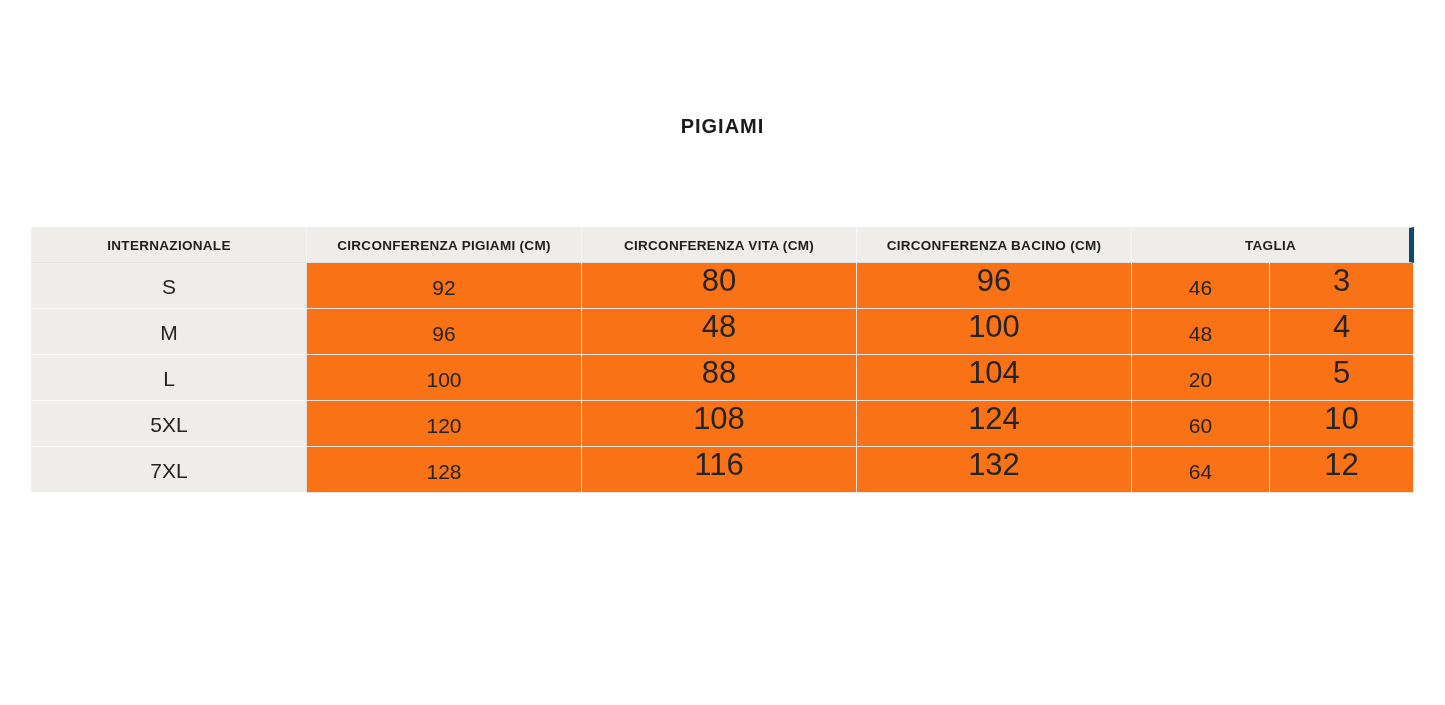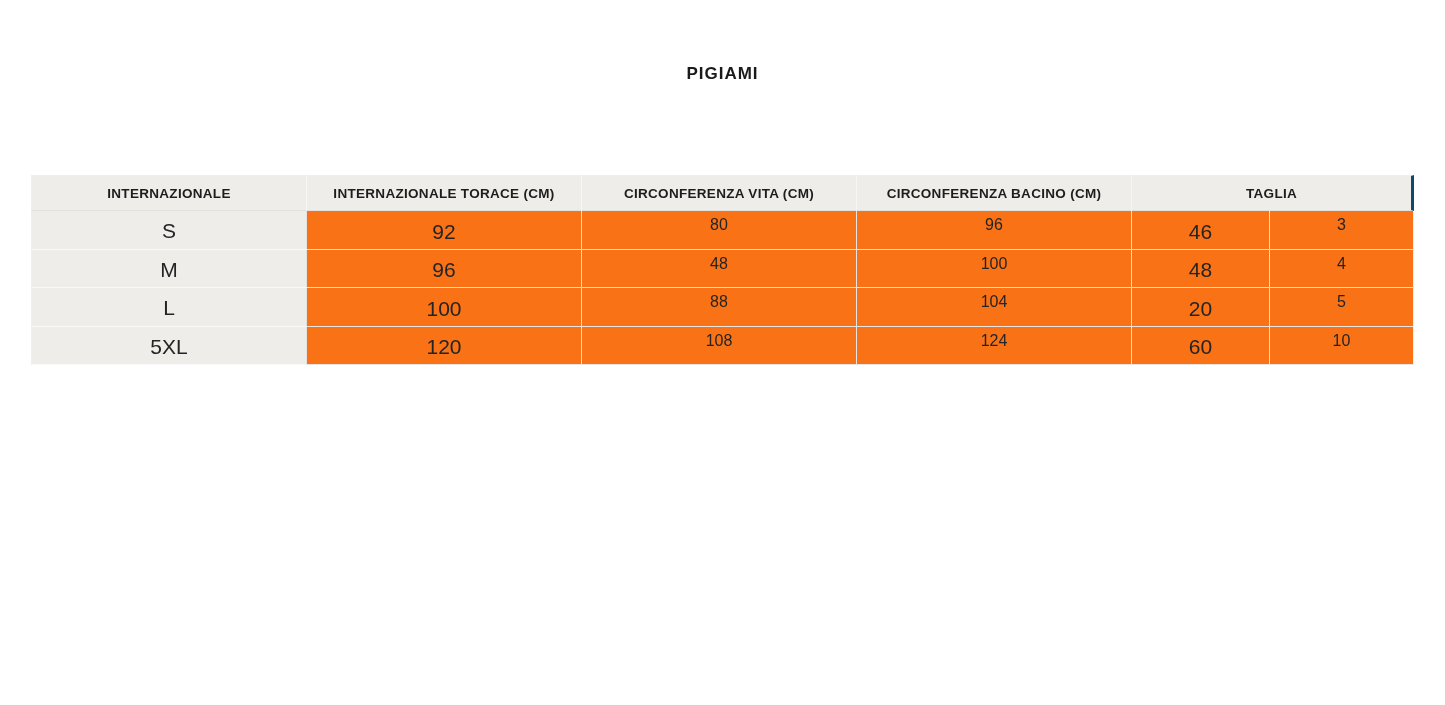--- a/index.html
+++ b/index.html
@@ -4,23 +4,23 @@
 <style>
   * { margin: 0; padding: 0; box-sizing: border-box; }
   html, body {
     width: 1445px;
     height: 705px;
     background: #ffffff;
     font-family: "Liberation Sans", sans-serif;
     overflow: hidden;
   }
   .page-title {
-    padding-top: 60px;
+    padding-top: 112px;
     text-align: center;
-    font-size: 17px;
+    font-size: 20px;
     font-weight: bold;
     letter-spacing: 1px;
     color: #1a1a1a;
     line-height: 28px;
   }
   .size-table {
     margin: 87px 0 0 31px;
     width: 1383px;
     border-collapse: separate;
     border-spacing: 0;
@@ -38,61 +38,61 @@
     background: #efedea;
     font-size: 13.5px;
     font-weight: bold;
     letter-spacing: 0.3px;
     color: #1d1d1d;
     border-bottom: 1px solid #e3e1de;
     border-right: 1px solid #f7f6f4;
   }
   .size-table thead th:first-child { border-left: 1px solid #f0eeeb; border-top: 1px solid #f0eeeb; }
   .size-table thead th { border-top: 1px solid #f0eeeb; }
-  .size-table thead th:last-child { border-right: 3px solid #0c4a6e; }
+  .size-table thead th:last-child { border-right: 5px solid #0c4a6e; }
   
   .size-table tbody td {
     height: 38.5px;
     background: #f97316;
     font-size: 21px;
     color: #242424;
     border-bottom: 1px solid #e6e4e1;
     border-right: 1px solid #e6e4e1;
   }
   .size-table tbody td:last-child { border-right: 1px solid #f3f2f0; }
   
   .size-table tbody td.col-int {
     background: #efedea;
     border-bottom: 1px solid #faf9f7;
     border-right: 1px solid #e3e1de;
     border-left: 1px solid #f0eeeb;
     padding-top: 3px;
   }
   
   .size-table tbody td.cell-low  { padding-top: 4px;  font-size: 21px; }
-  .size-table tbody td.cell-high { padding-bottom: 9px; font-size: 16px; }
+  .size-table tbody td.cell-high { padding-bottom: 9px; font-size: 31px; }
 </style>
 </head>
 <body>
 
 <div class="page-title">PIGIAMI</div>
 
 <table class="size-table">
   <colgroup>
     <col style="width:276px">
     <col style="width:275px">
     <col style="width:275px">
     <col style="width:275px">
     <col style="width:138px">
     <col style="width:144px">
   </colgroup>
   <thead>
     <tr>
       <th>INTERNAZIONALE</th>
-      <th>INTERNAZIONALE TORACE (CM)</th>
+      <th>CIRCONFERENZA PIGIAMI (CM)</th>
       <th>CIRCONFERENZA VITA (CM)</th>
       <th>CIRCONFERENZA BACINO (CM)</th>
       <th colspan="2">TAGLIA</th>
     </tr>
   </thead>
   <tbody>
     <tr>
       <td class="col-int">S</td>
       <td class="cell-low">92</td>
       <td class="cell-high">80</td>
@@ -117,14 +117,22 @@
       <td class="cell-high">5</td>
     </tr>
     <tr>
       <td class="col-int">5XL</td>
       <td class="cell-low">120</td>
       <td class="cell-high">108</td>
       <td class="cell-high">124</td>
       <td class="cell-low">60</td>
       <td class="cell-high">10</td>
     </tr>
+    <tr>
+      <td class="col-int">7XL</td>
+      <td class="cell-low">128</td>
+      <td class="cell-high">116</td>
+      <td class="cell-high">132</td>
+      <td class="cell-low">64</td>
+      <td class="cell-high">12</td>
+    </tr>
   </tbody>
 </table>
 
 </body></html>

